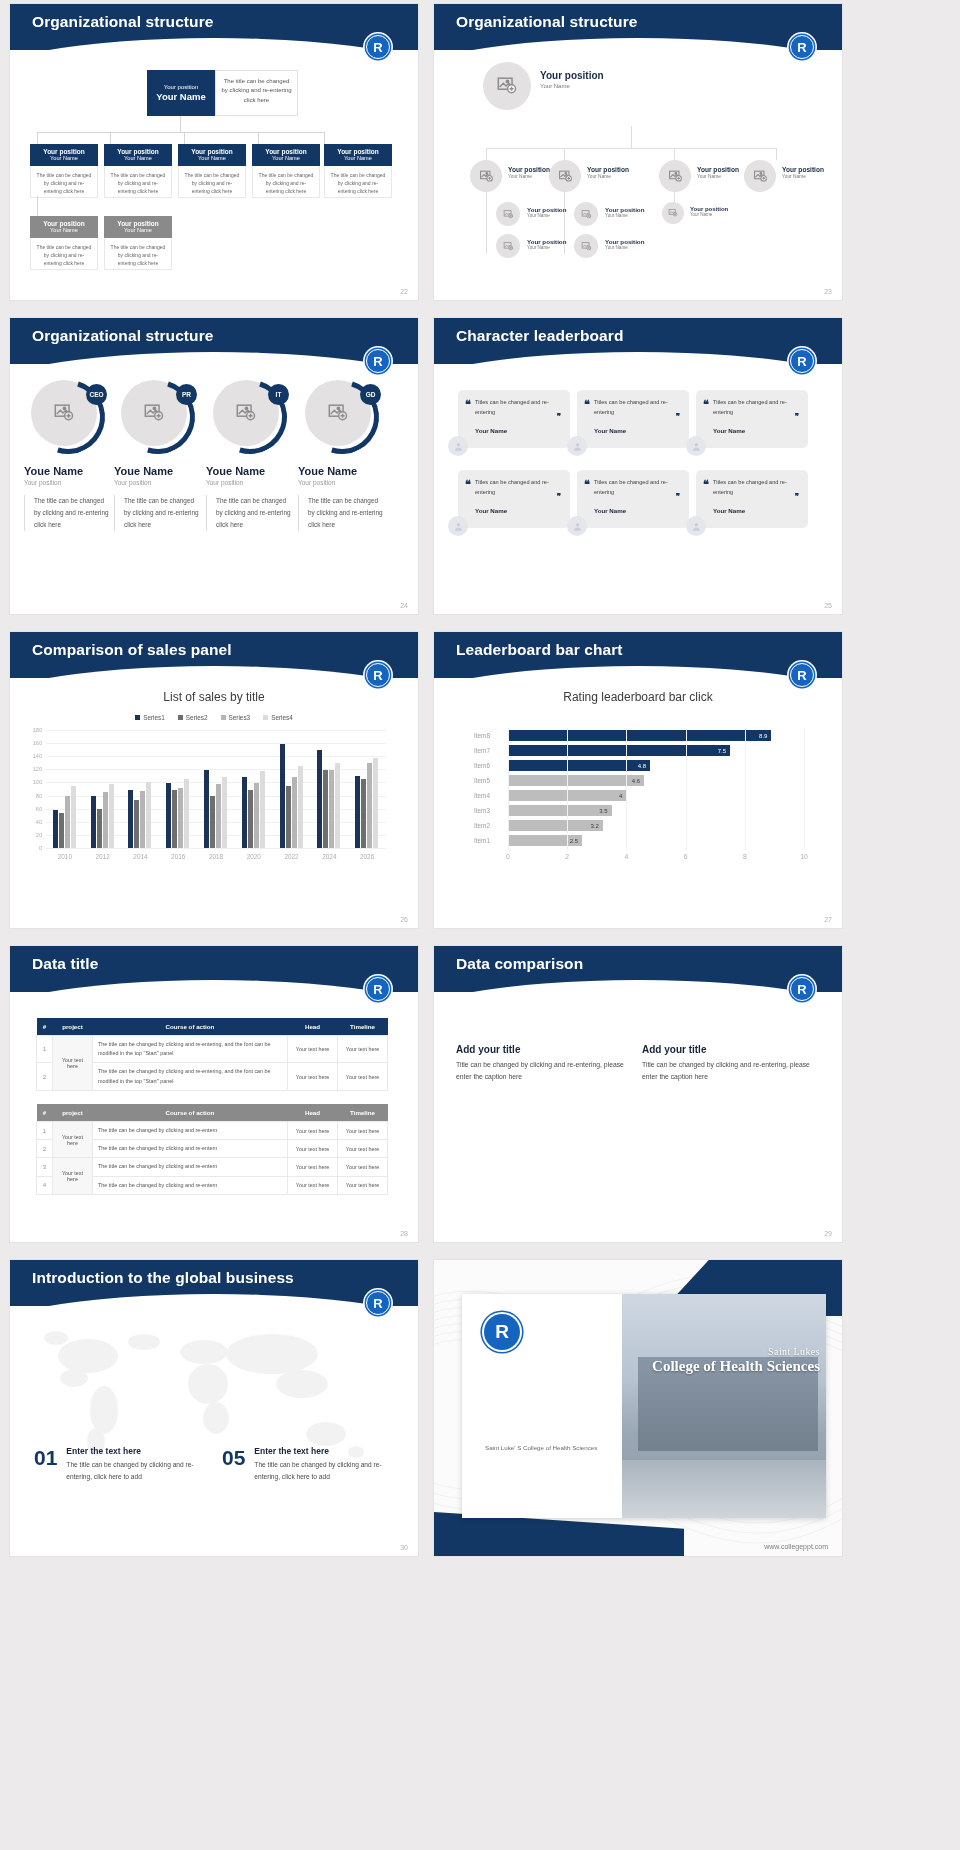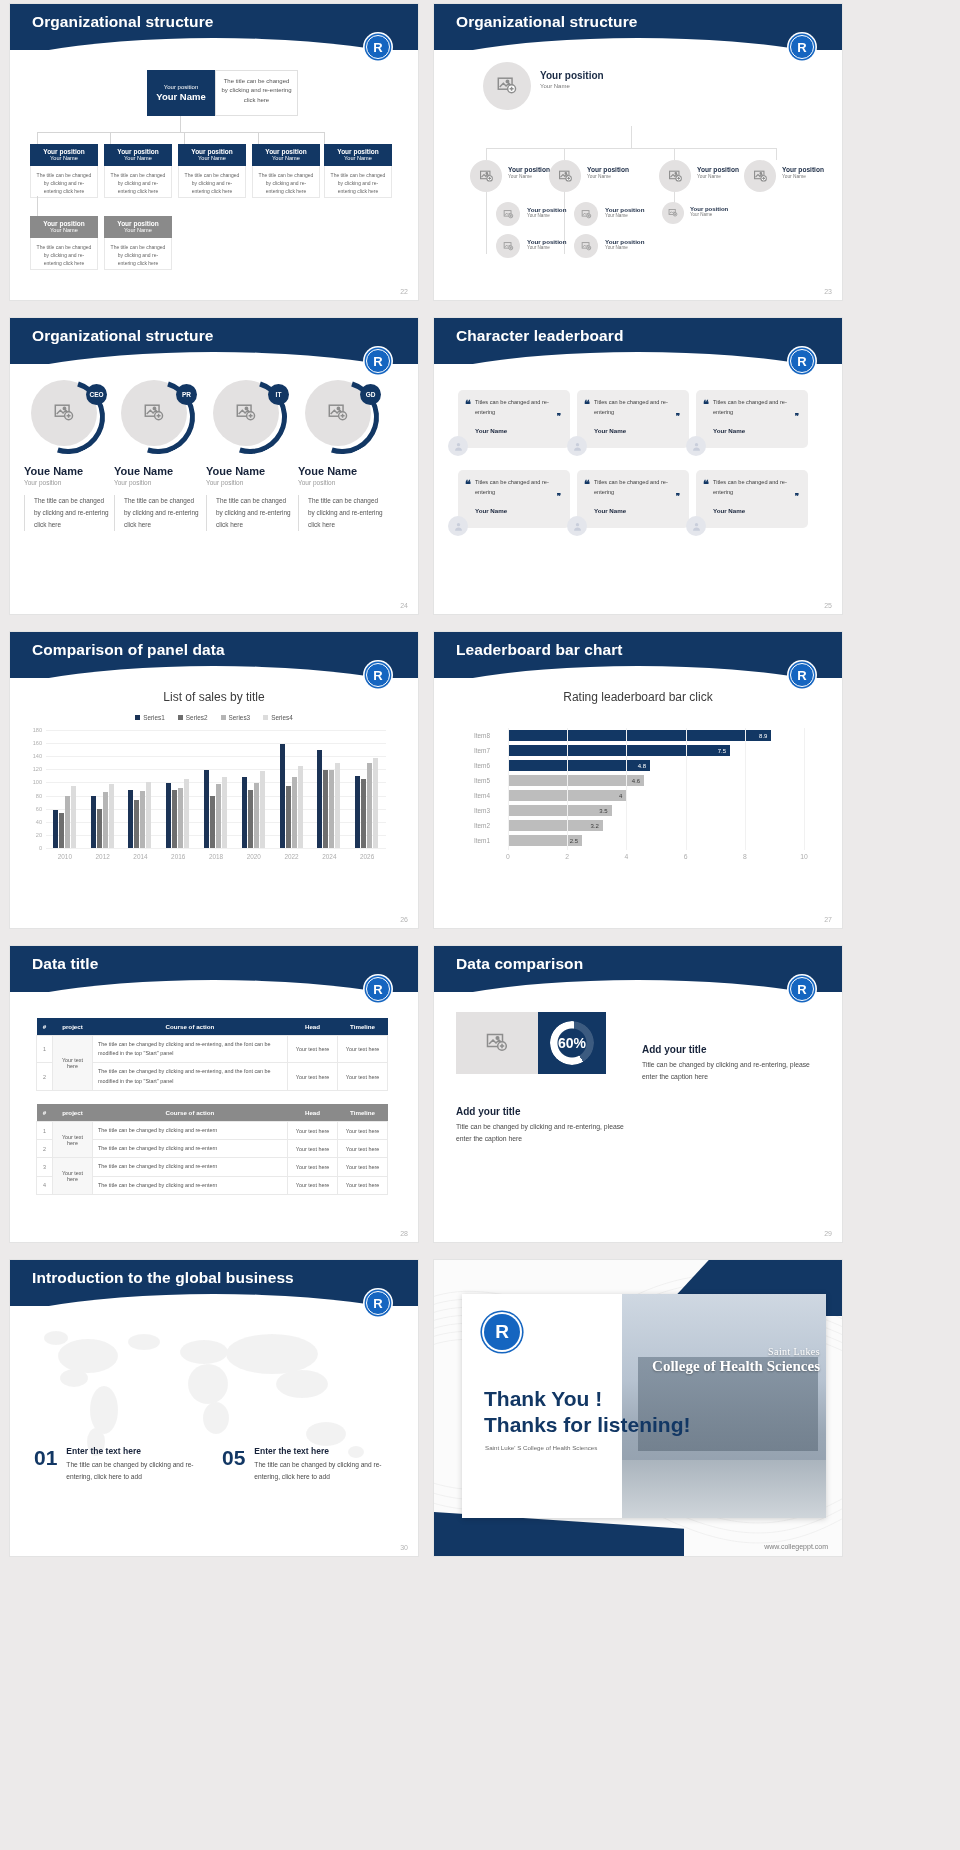--- a/index.html
+++ b/index.html
@@ -696,21 +696,21 @@
       <span class="qmark end">❞</span>
       <div class="qtext">Titles can be changed and re-entering</div>
       <div class="qname">Your Name</div>
     </div>
 
     <div class="pagenum">25</div>
   </div>
 
   <div class="slide">
     <div class="banner"></div>
-    <div class="banner-title">Comparison of panel data</div>
+    <div class="banner-title">Comparison of sales panel</div>
     <div class="logo">
         <div class="logo-inner">R</div>
       </div>
 
     <div class="chart-title">List of sales by title</div>
     <div class="legend" id="sales-legend">
         <div><span class="sw" style="background:#1b3356"></span>Series1</div>
         <div><span class="sw" style="background:#6e6e6e"></span>Series2</div>
         <div><span class="sw" style="background:#b5b5b5"></span>Series3</div>
         <div><span class="sw" style="background:#dcdcdc"></span>Series4</div>
@@ -954,37 +954,20 @@
   </div>
 
   <div class="slide">
     <div class="banner"></div>
     <div class="banner-title">Data comparison</div>
     <div class="logo">
         <div class="logo-inner">R</div>
       </div>
 
     <div class="dc" style="left:22px;">
-      <div class="dc-imgs">
-        <div class="dc-ph">
-          <svg width="24" height="24" viewBox="0 0 24 24" fill="none" stroke="#8d8d8d" stroke-width="1.5">
-              <rect x="2.5" y="3.5" width="15" height="12"></rect>
-              <path d="M4 13l4-4 3 3 3-3 3 3"></path>
-              <circle cx="12.5" cy="7" r="1.3" fill="#8d8d8d"></circle>
-              <circle cx="17" cy="15" r="4.3" fill="#e3e1e1" stroke="#8d8d8d"></circle>
-              <path d="M17 12.8v4.4M14.8 15h4.4"></path>
-            </svg>
-        </div>
-        <div class="dc-donut">
-          <div class="donut" id="donut-0" style="background: conic-gradient(from 150deg, rgb(255, 255, 255) 0deg, rgb(255, 255, 255) 216deg, rgba(255, 255, 255, 0.18) 216deg, rgba(255, 255, 255, 0.18) 360deg); mask: radial-gradient(circle, transparent 14px, rgb(0, 0, 0) 15px);">
-            
-          </div>
-        <span class="inner" style="position: absolute; color: rgb(255, 255, 255); font-size: 14px; font-weight: bold; z-index: 4;"><span>60</span><span class="pct">%</span></span>
-          </div>
-      </div>
       <div class="dc-title">Add your title</div>
       <div class="dc-sub">Title can be changed by clicking and re-entering, please enter the caption here</div>
     </div>
 
     <div class="dc" style="left:208px;">
       <div class="dc-title">Add your title</div>
       <div class="dc-sub">Title can be changed by clicking and re-entering, please enter the caption here</div>
     </div>
 
     <div class="pagenum">29</div>
@@ -1053,24 +1036,20 @@
       <div class="ty-navy-tr"></div>
       <div class="ty-navy-bl"></div>
 
       <div class="ty-card">
         <div class="ty-photo"></div>
         <div class="ty-bldgtext">
           <div class="l1">Saint Lukes</div>
           <div class="l2">College of Health Sciences</div>
         </div>
         <div class="ty-logo">R</div>
-        <div class="ty-h1">
-          <div>Thank You !</div>
-          <div>Thanks for listening!</div>
-        </div>
         <div class="ty-sub">Saint Luke' S College of Health Sciences</div>
       </div>
 
       <div class="ty-url">www.collegeppt.com</div>
     </div>
   </div>
 
 </div>
 
 </body></html>

